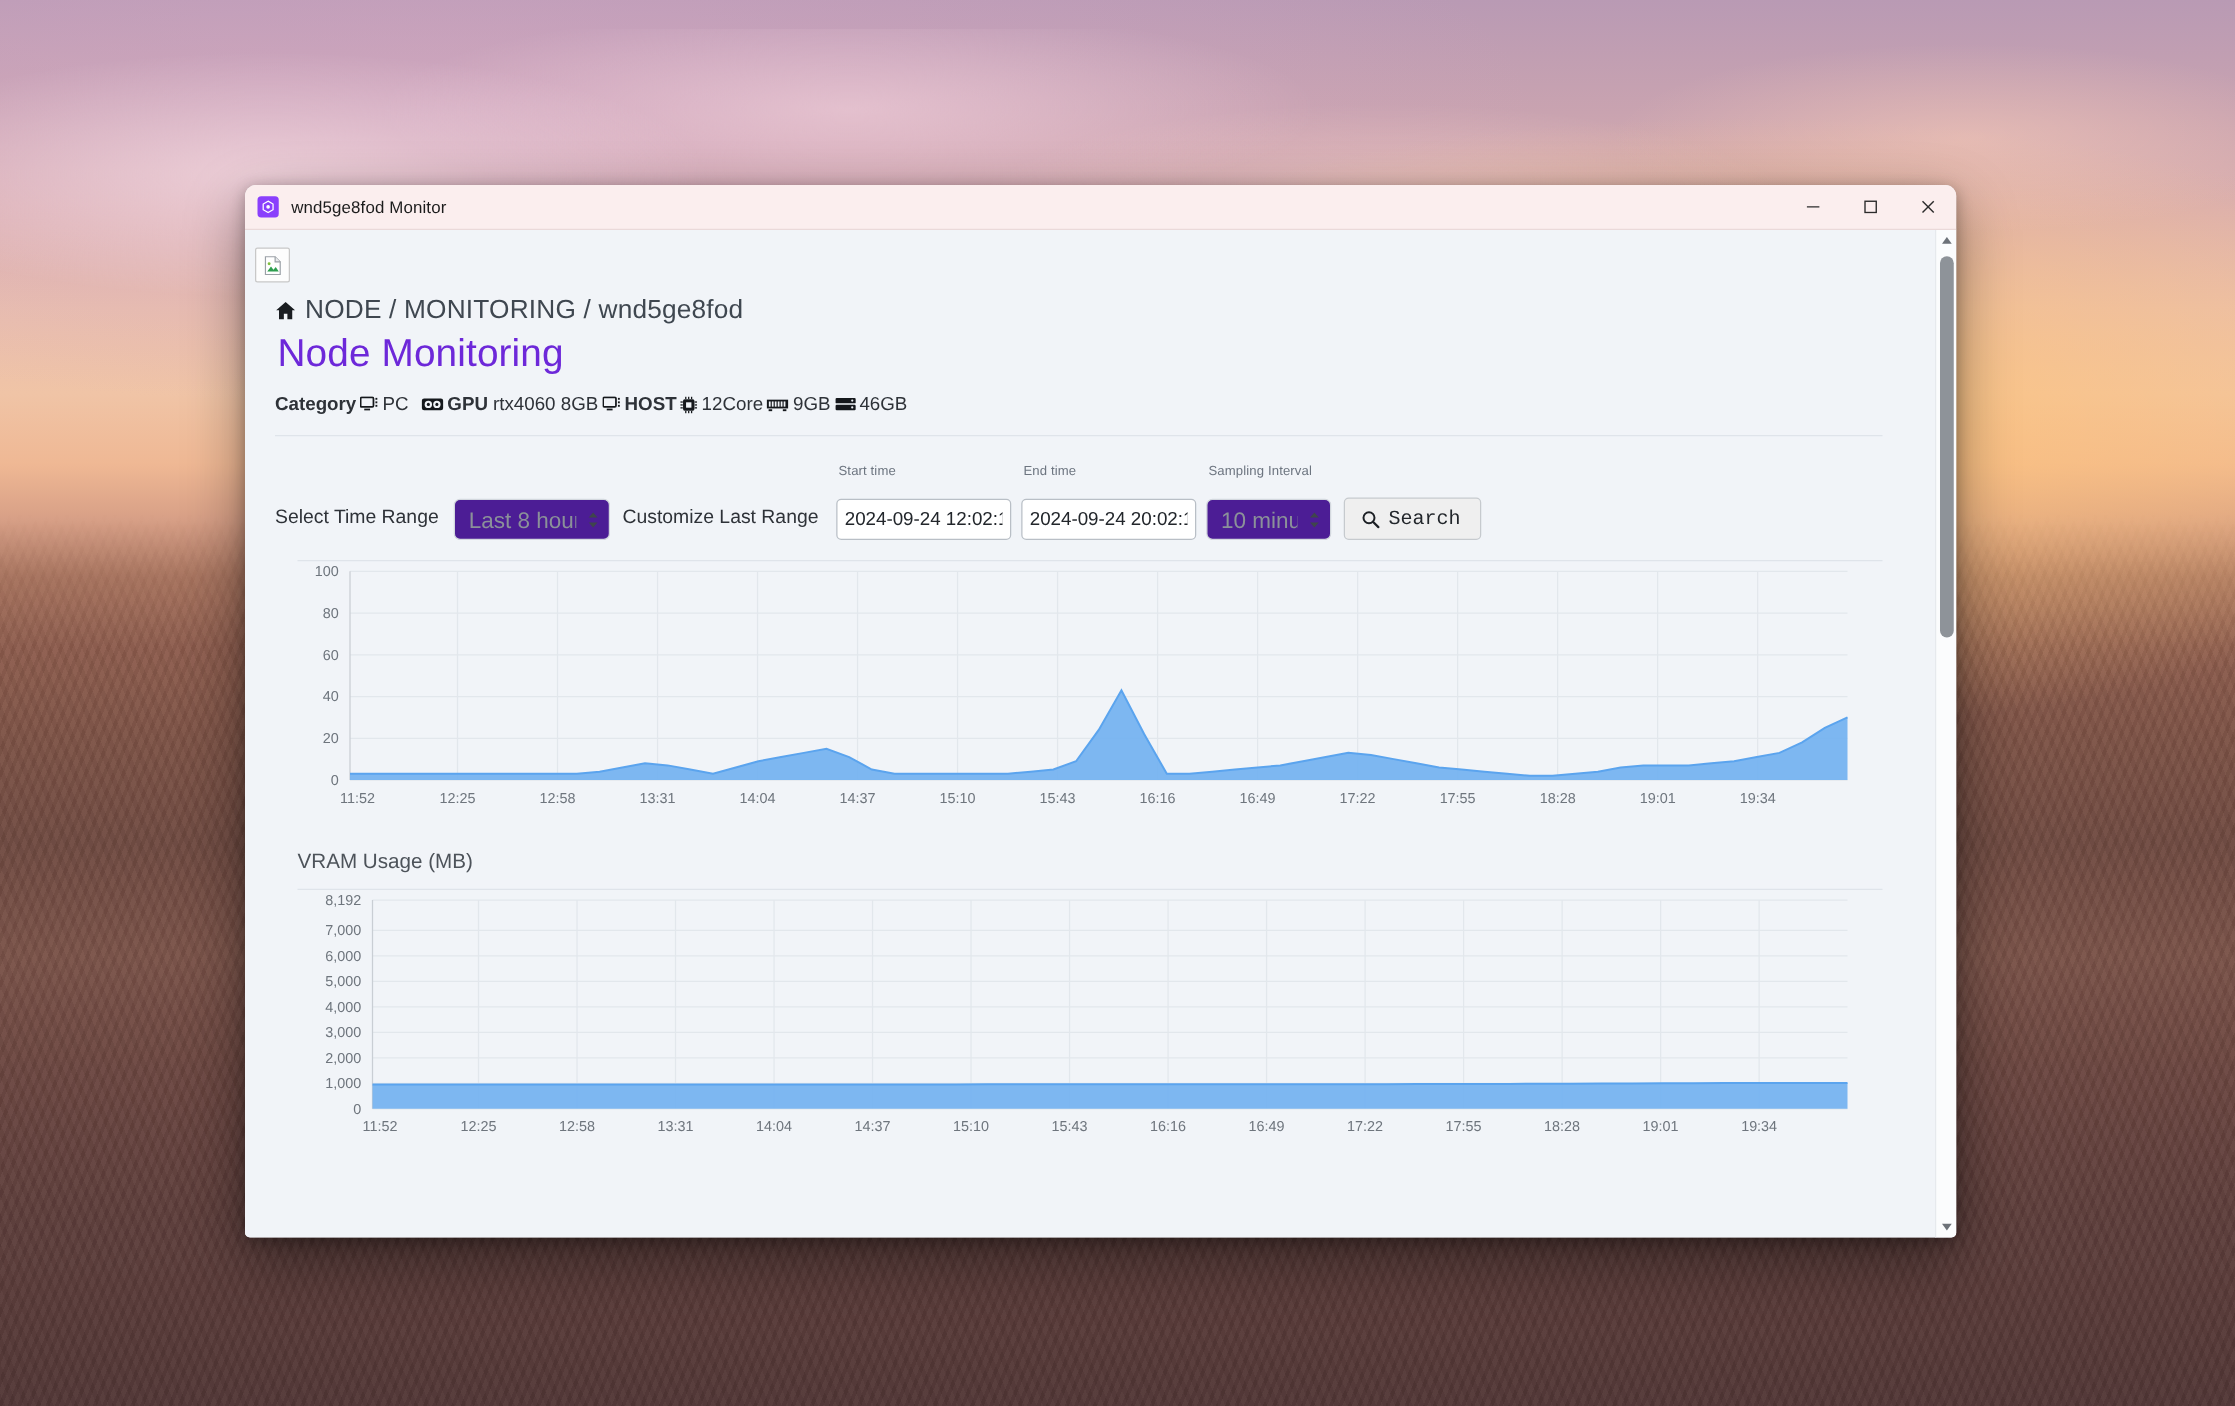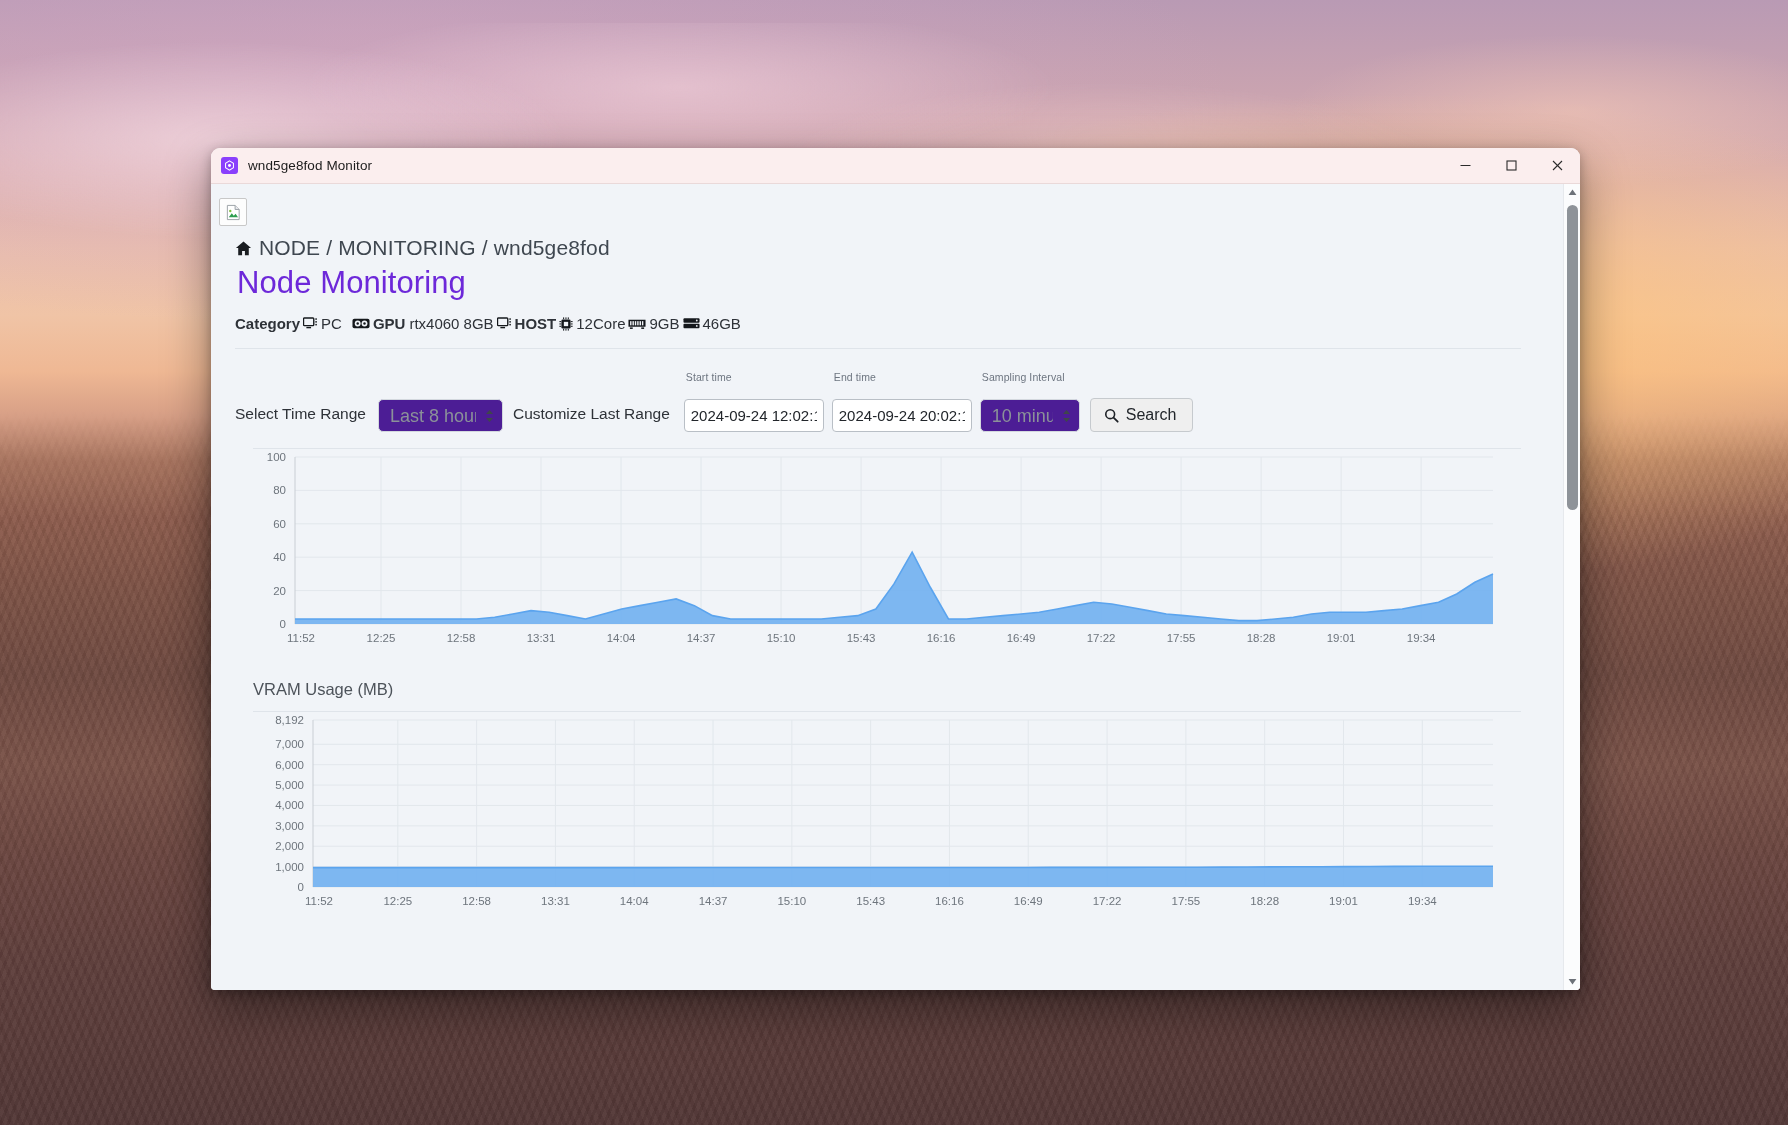--- a/index.html
+++ b/index.html
@@ -47,21 +47,21 @@
     position:absolute; left:0; right:0; top:2%; height:26%;
     background:
       radial-gradient(ellipse 28% 48% at 12% 40%, rgba(255,235,240,.55), rgba(255,235,240,0) 70%),
       radial-gradient(ellipse 30% 40% at 38% 22%, rgba(255,225,232,.45), rgba(255,225,232,0) 70%),
       radial-gradient(ellipse 26% 44% at 62% 52%, rgba(255,220,210,.40), rgba(255,220,210,0) 72%),
       radial-gradient(ellipse 22% 36% at 88% 30%, rgba(255,210,185,.45), rgba(255,210,185,0) 72%);
   }
 
   
   #window{
-    position:absolute; left:211px; top:148px; width:1369px; height:842px;
+    position:absolute; left:196px; top:148px; width:1369px; height:842px;
     background:#f1f4f8;
     border-radius:9px 9px 4px 4px;
     box-shadow:0 18px 48px rgba(0,0,0,.40), 0 3px 12px rgba(0,0,0,.28);
     overflow:hidden;
     display:flex; flex-direction:column;
   }
   #titlebar{
     height:36px; flex:0 0 36px;
     background:#fbeeee;
     display:flex; align-items:center;
@@ -157,21 +157,21 @@
   input.dt{
     height:33px; width:140px; border:1px solid #b9bfc6; border-radius:4px;
     background:#fff; color:#22262b; font-size:15px;
     padding:0 6px; font-family:"Liberation Sans", sans-serif; outline:none;
   }
   #search-btn{
     height:34px; display:inline-flex; align-items:center; gap:7px;
     padding:0 16px 0 13px; margin-left:10px;
     background:#efefef; border:1px solid #c6cace; border-radius:4px;
     font-size:16px; color:#22262b; cursor:pointer;
-    font-family:Liberation Sans, sans-serif;
+    font-family:Liberation Mono, monospace;
   }
 
   
   .sec-title{
     font-size:16.5px; color:#4d535a; margin:26px 0 0 18px;
   }
   .sec-rule{ height:1px; background:#dfe4ea; margin:12px 0 0 18px; }
 
   
   .chart-wrap{ position:relative; margin-left:18px; }

